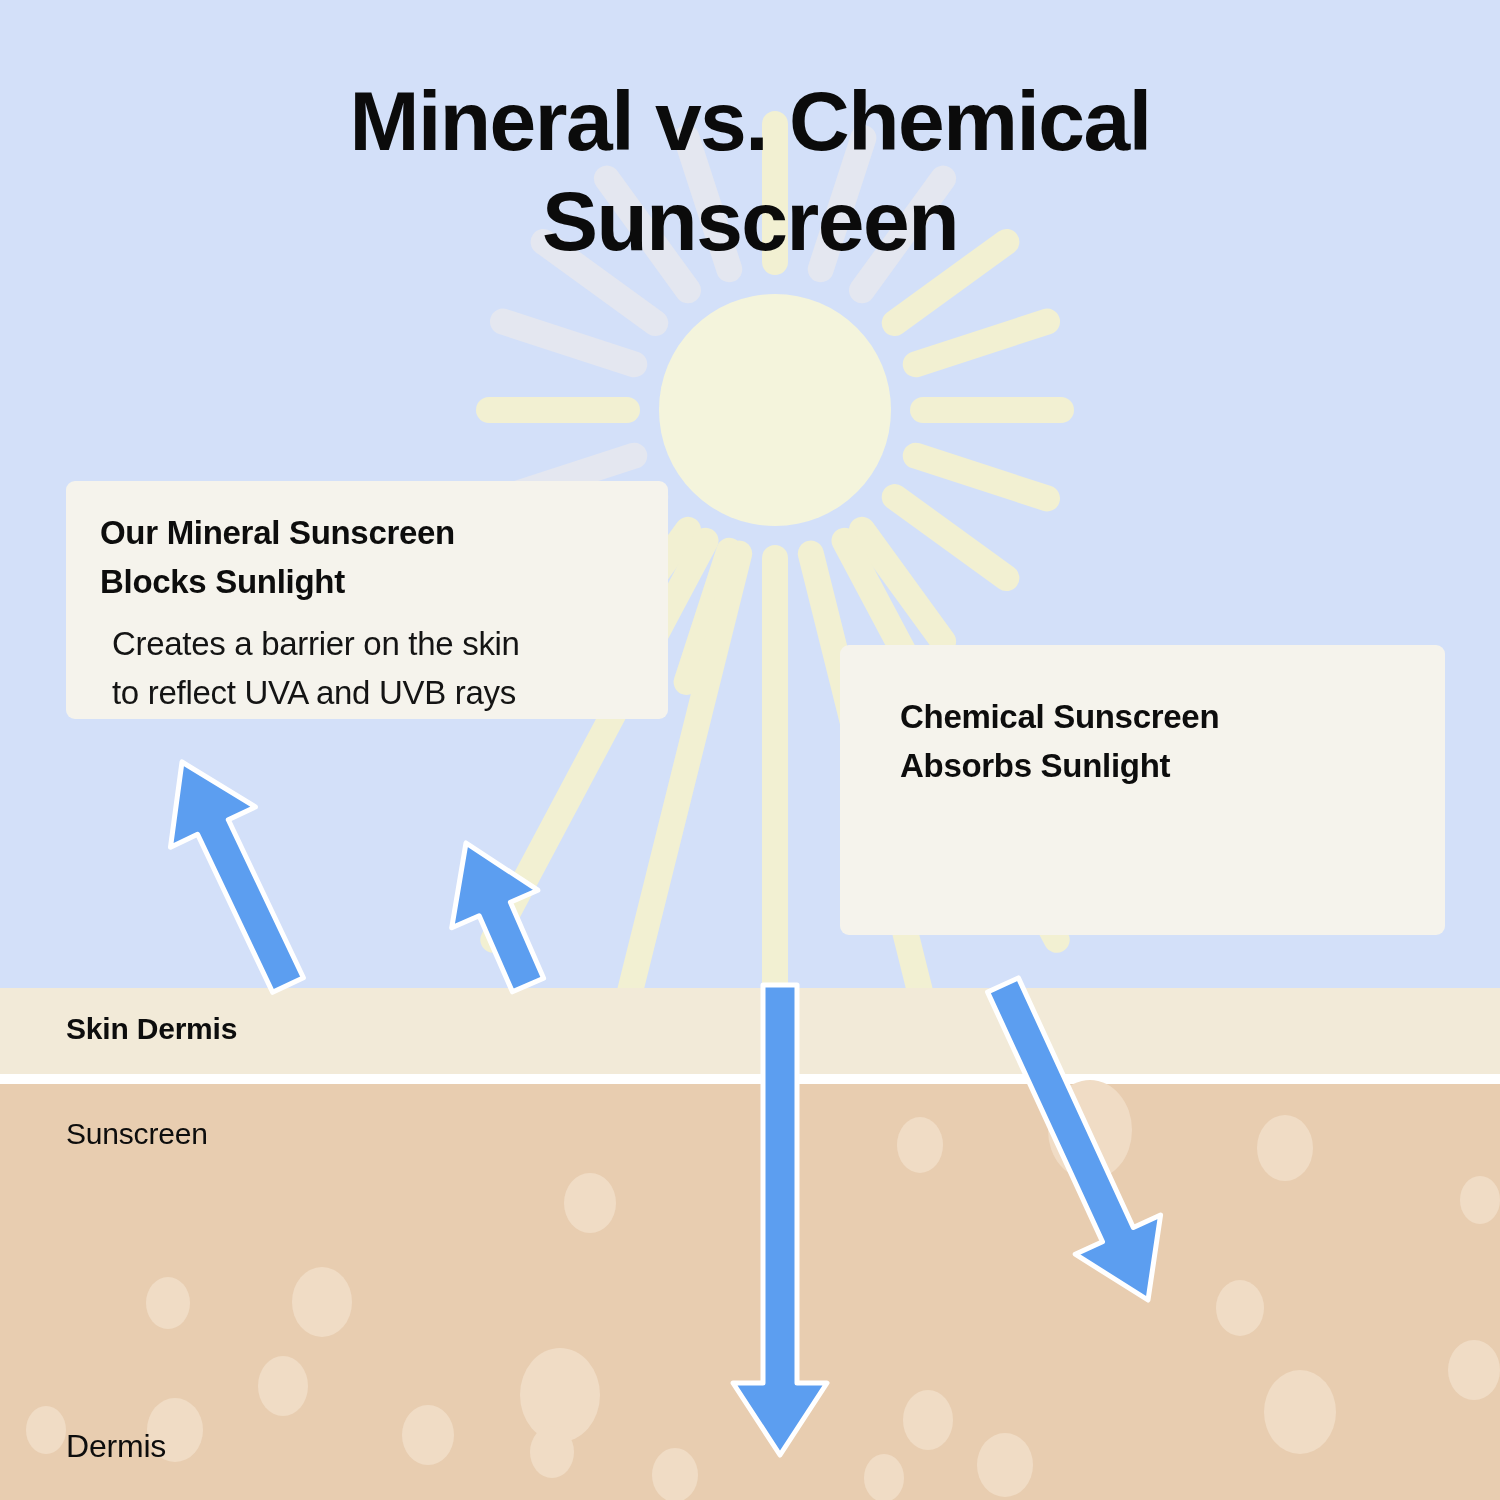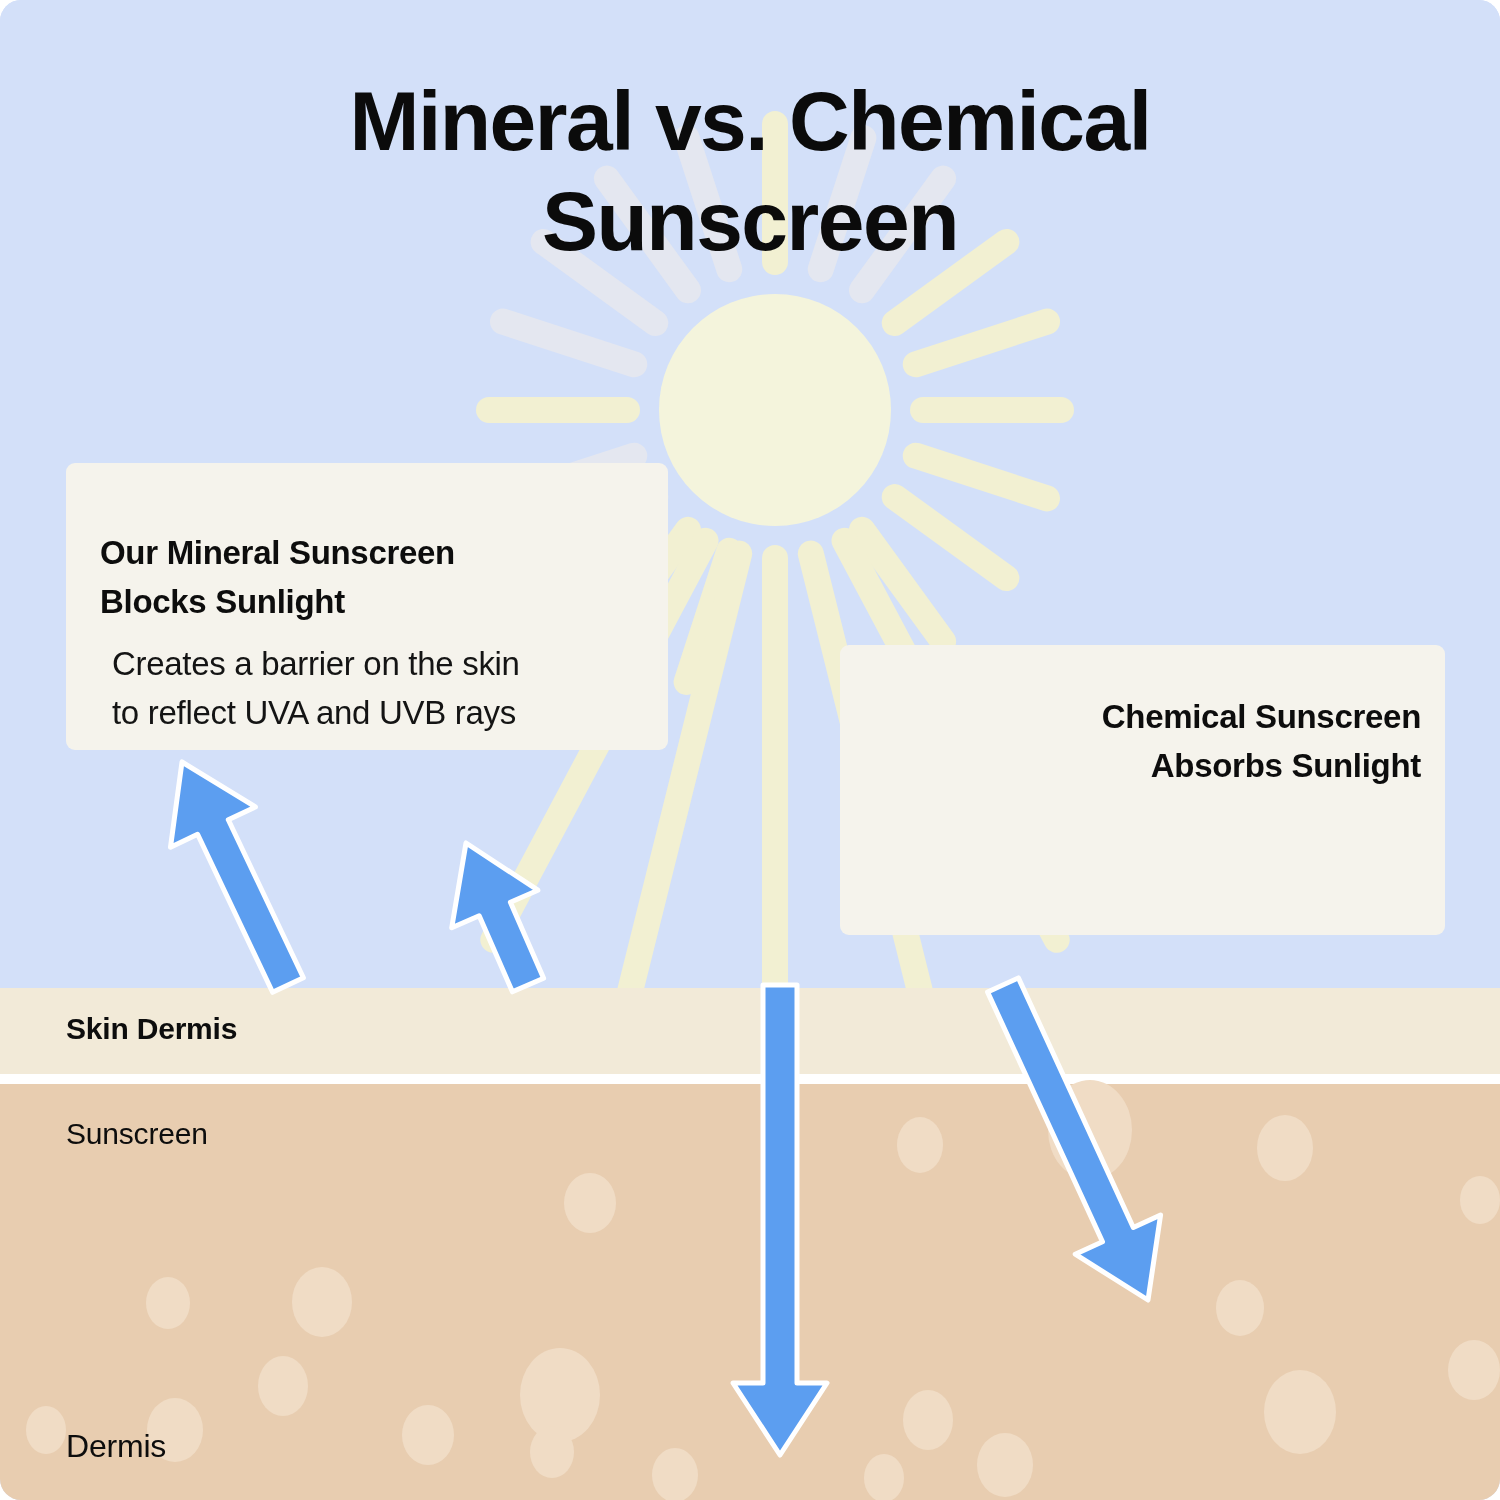--- a/index.html
+++ b/index.html
@@ -58,32 +58,31 @@
     letter-spacing: -1.5px;
   }
   .callout {
     position: absolute;
     background: #f5f3ec;
     border-radius: 9px;
     box-sizing: border-box;
   }
   #callout-mineral {
     left: 66px;
-    top: 463px;
+    top: 481px;
     width: 602px;
-    height: 287px;
-    padding: 66px 36px 0 34px;
+    height: 238px;
+    padding: 28px 36px 0 34px;
   }
   #callout-chemical {
     left: 840px;
     top: 645px;
     width: 605px;
     height: 290px;
-    padding: 48px 24px 0 60px;
-    text-align: right;
+    padding: 48px 30px 0 60px;
   }
   .callout-title {
     font-size: 33px;
     font-weight: bold;
     line-height: 1.48;
     color: #0d0d0d;
     letter-spacing: -0.3px;
     margin: 0 0 12px 0;
     white-space: pre-line;
   }
@@ -93,21 +92,21 @@
     line-height: 1.49;
     color: #141414;
     letter-spacing: -0.3px;
     margin: 12px;
     white-space: pre-line;
   }
 </style>
 </head>
 <body>
 
-<div id="stage" style="background: rgb(211, 224, 249); border-radius: 21px;">
+<div id="stage" style="background: rgb(211, 224, 249);">
 
   <svg id="art" viewBox="0 0 1500 1500" aria-hidden="true">
     <defs>
       <clipPath id="clip-sky">
           <rect x="0" y="0" width="1500" height="988"></rect>
         </clipPath>
       <clipPath id="clip-skin">
           <rect x="0" y="988" width="1500" height="512"></rect>
         </clipPath>
     </defs>

